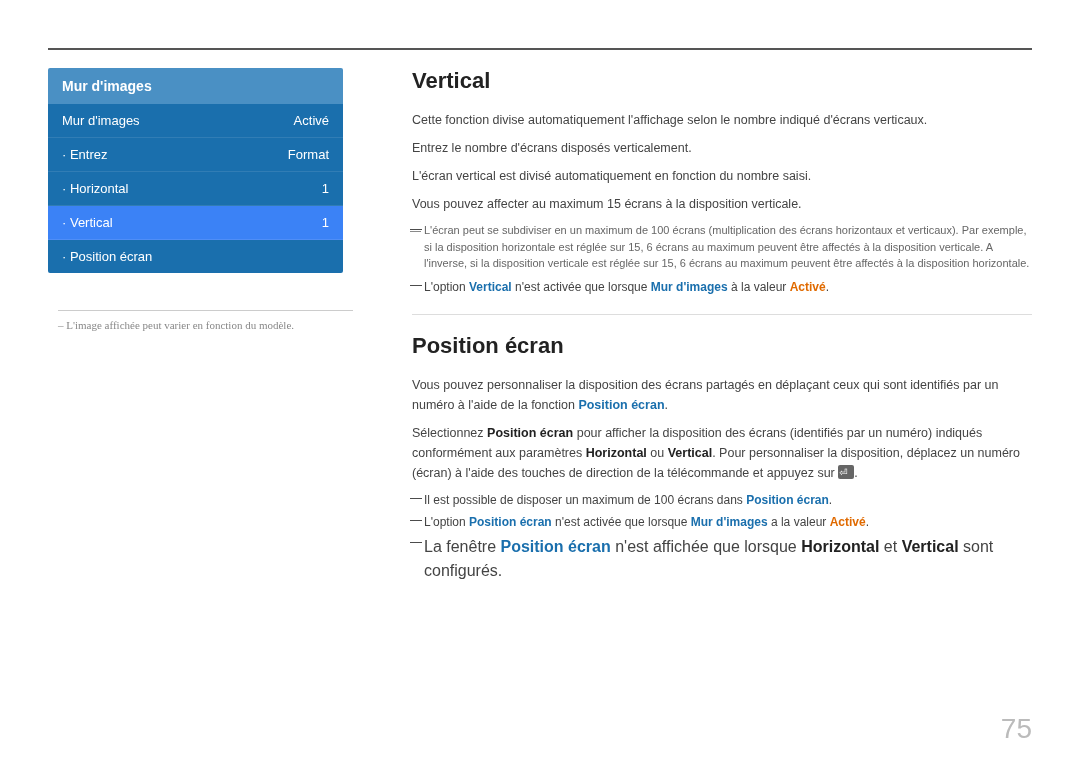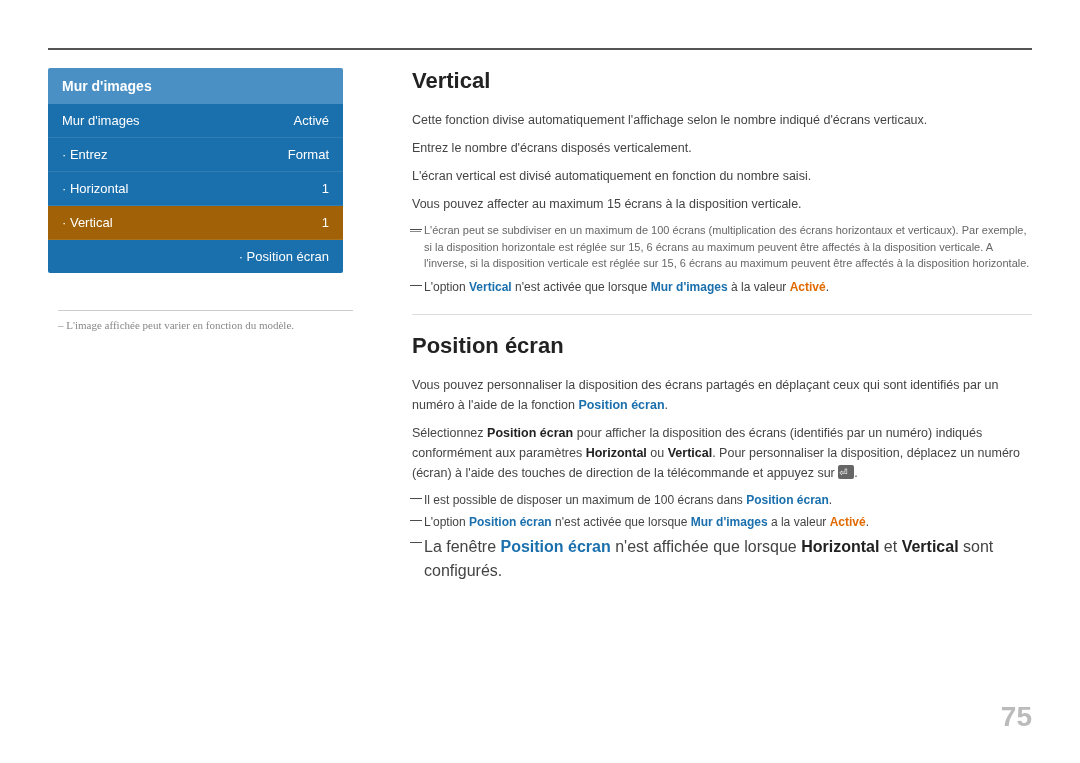--- a/index.html
+++ b/index.html
@@ -51,25 +51,24 @@
       justify-content: space-between;
       align-items: center;
       padding: 9px 14px;
       color: #fff;
       font-size: 13px;
       border-bottom: 1px solid rgba(255,255,255,0.1);
     }
 
     .sidebar-item:last-child {
       border-bottom: none;
-      justify-content: flex-end;
     }
 
     .sidebar-item.active {
-      background: #a16207;
+      background: #3b82f6;
       color: #fff;
     }
 
     .sidebar-item-label {
       display: flex;
       align-items: center;
       gap: 4px;
     }
 
     .sidebar-item-value {
@@ -157,24 +156,24 @@
     }
 
     
     .pos-section {
       margin-top: 4px;
     }
 
     
     .page-number {
       position: absolute;
-      bottom: 30px;
+      bottom: 18px;
       right: 48px;
       font-size: 28px;
-      font-weight: bold;
+      font-weight: normal;
       color: #bbb;
     }
 
     
     .inline-icon {
       display: inline-block;
       width: 16px;
       height: 14px;
       background: #666;
       border-radius: 2px;

